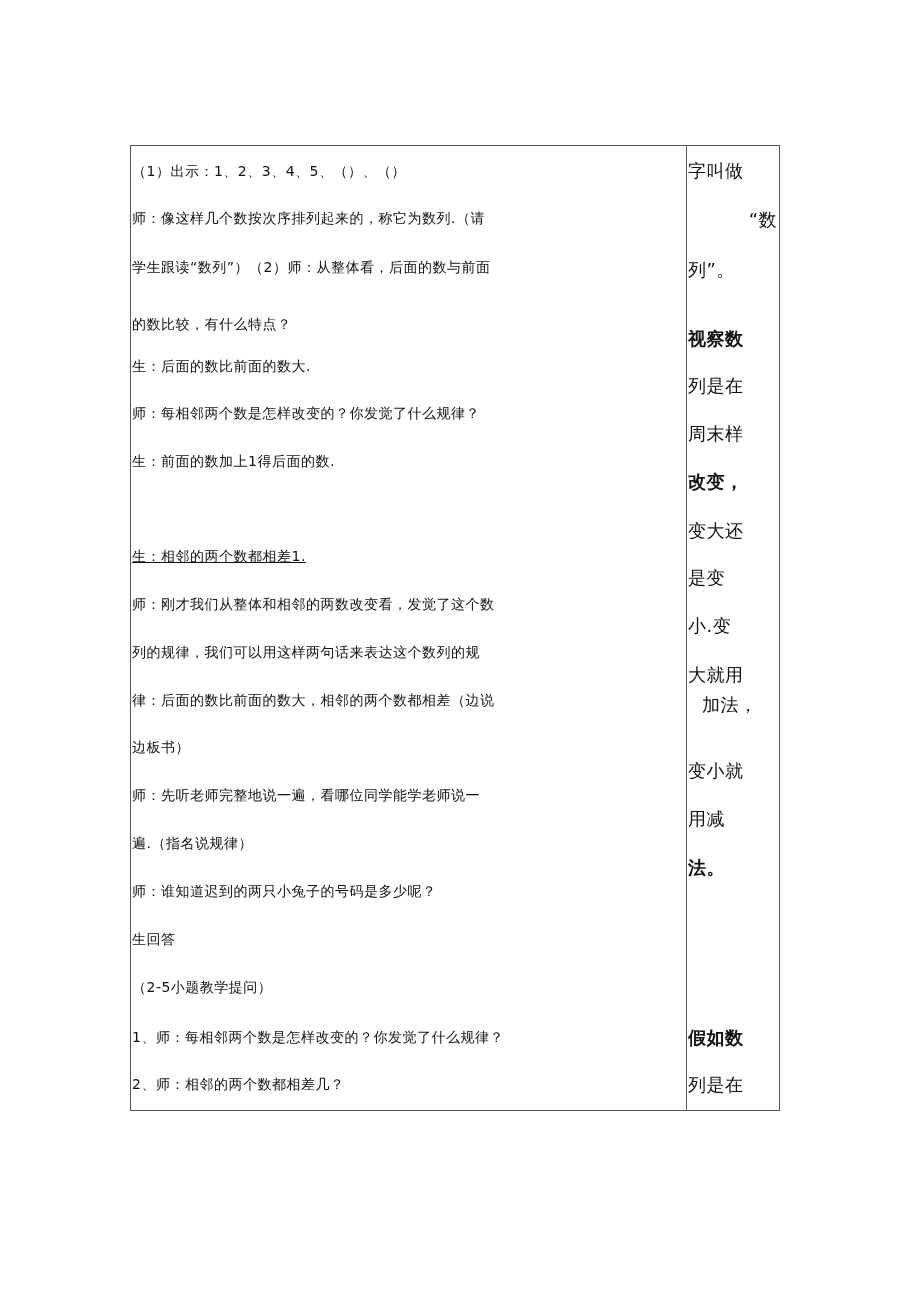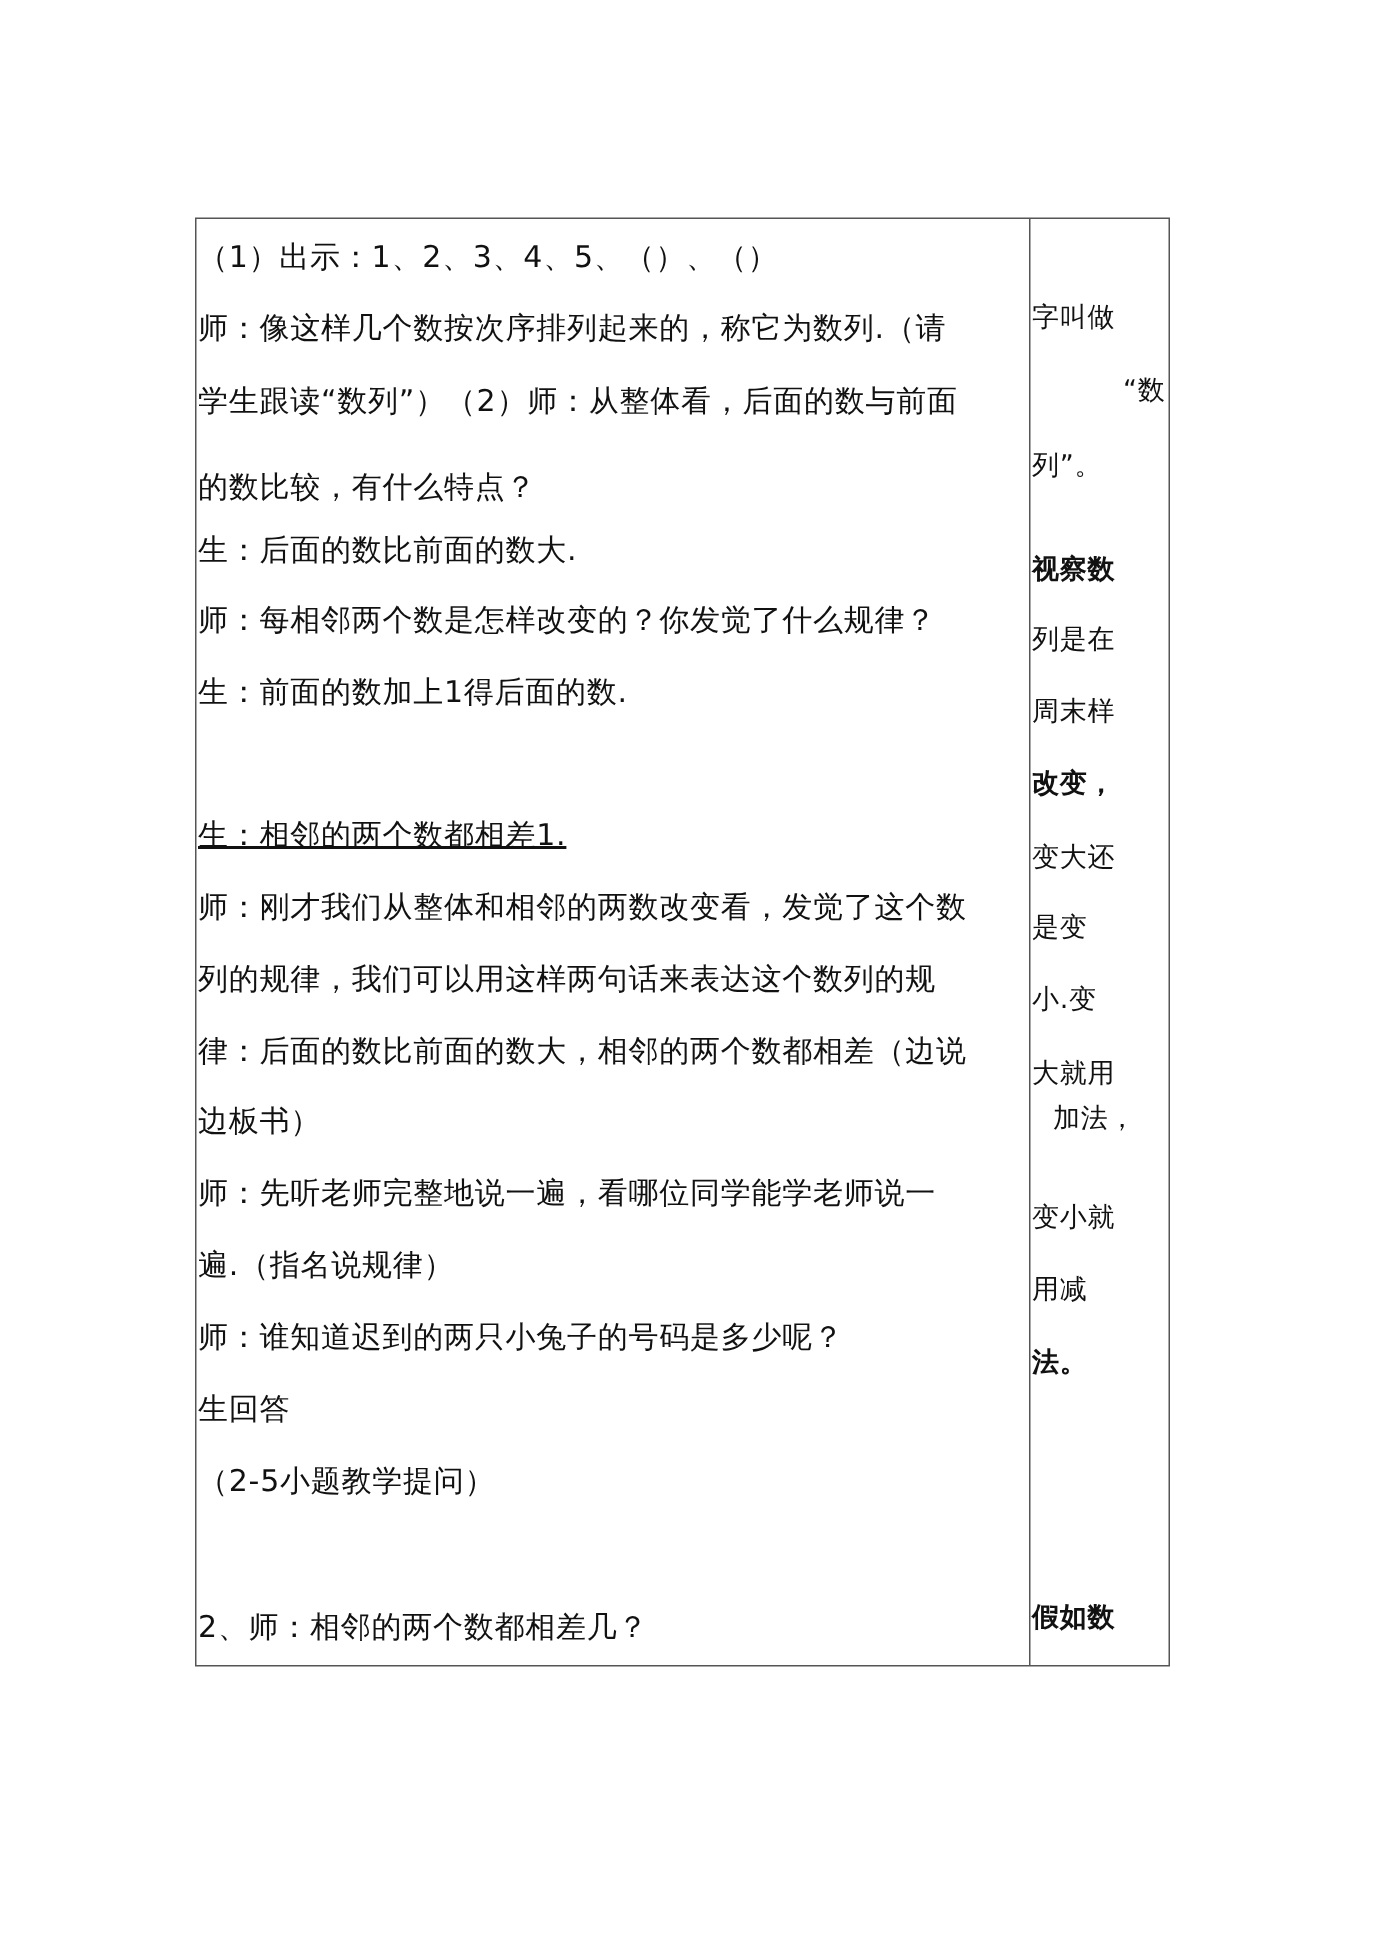--- a/index.html
+++ b/index.html
@@ -32,33 +32,32 @@
       overflow: hidden;
     }
     .col-side {
       flex: 1;
       position: relative;
       overflow: hidden;
     }
     .line {
       position: absolute;
       left: 1px;
-      font-size: 20px;
+      font-size: 14px;
       line-height: 22px;
       white-space: nowrap;
       letter-spacing: 0.5px;
     }
     .side-line {
       position: absolute;
       left: 1px;
       font-size: 18px;
       line-height: 22px;
       white-space: nowrap;
       letter-spacing: 0.5px;
-      margin-top: 41px;
     }
     .side-line.bold {
       font-weight: bold;
     }
     .side-line.right {
       left: auto;
       right: 2px;
     }
   </style>
 </head>
@@ -76,20 +75,21 @@
       <div class="line" style="top: 399px; text-decoration: underline;">生：相邻的两个数都相差1.</div>
       <div class="line" style="top: 447px;">师：刚才我们从整体和相邻的两数改变看，发觉了这个数</div>
       <div class="line" style="top: 495px;">列的规律，我们可以用这样两句话来表达这个数列的规</div>
       <div class="line" style="top: 543px;">律：后面的数比前面的数大，相邻的两个数都相差（边说</div>
       <div class="line" style="top: 590px;">边板书）</div>
       <div class="line" style="top: 638px;">师：先听老师完整地说一遍，看哪位同学能学老师说一</div>
       <div class="line" style="top: 686px;">遍.（指名说规律）</div>
       <div class="line" style="top: 734px;">师：谁知道迟到的两只小兔子的号码是多少呢？</div>
       <div class="line" style="top: 782px;">生回答</div>
       <div class="line" style="top: 830px;">（2-5小题教学提问）</div>
+      <div class="line" style="top: 880px;">1、师：每相邻两个数是怎样改变的？你发觉了什么规律？</div>
       <div class="line" style="top: 927px;">2、师：相邻的两个数都相差几？</div>
     </div>
   <div class="col-side" id="col-side">
       <div class="side-line" style="top: 14px;">字叫做</div>
       <div class="side-line right" style="top: 63px;">“数</div>
       <div class="side-line" style="top: 113px;">列”。</div>
       <div class="side-line bold" style="top: 182px;">视察数</div>
       <div class="side-line" style="top: 229px;">列是在</div>
       <div class="side-line" style="top: 277px;">周末样</div>
       <div class="side-line bold" style="top: 325px;">改变，</div>

